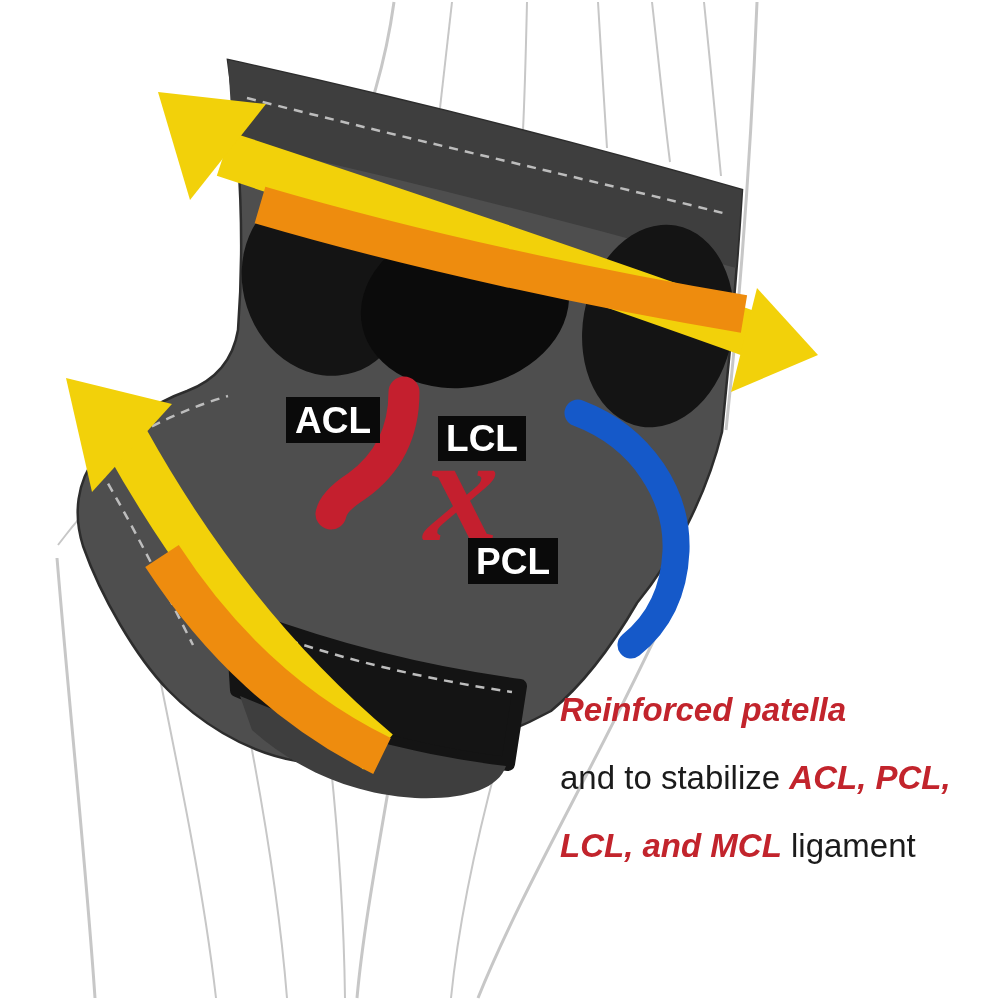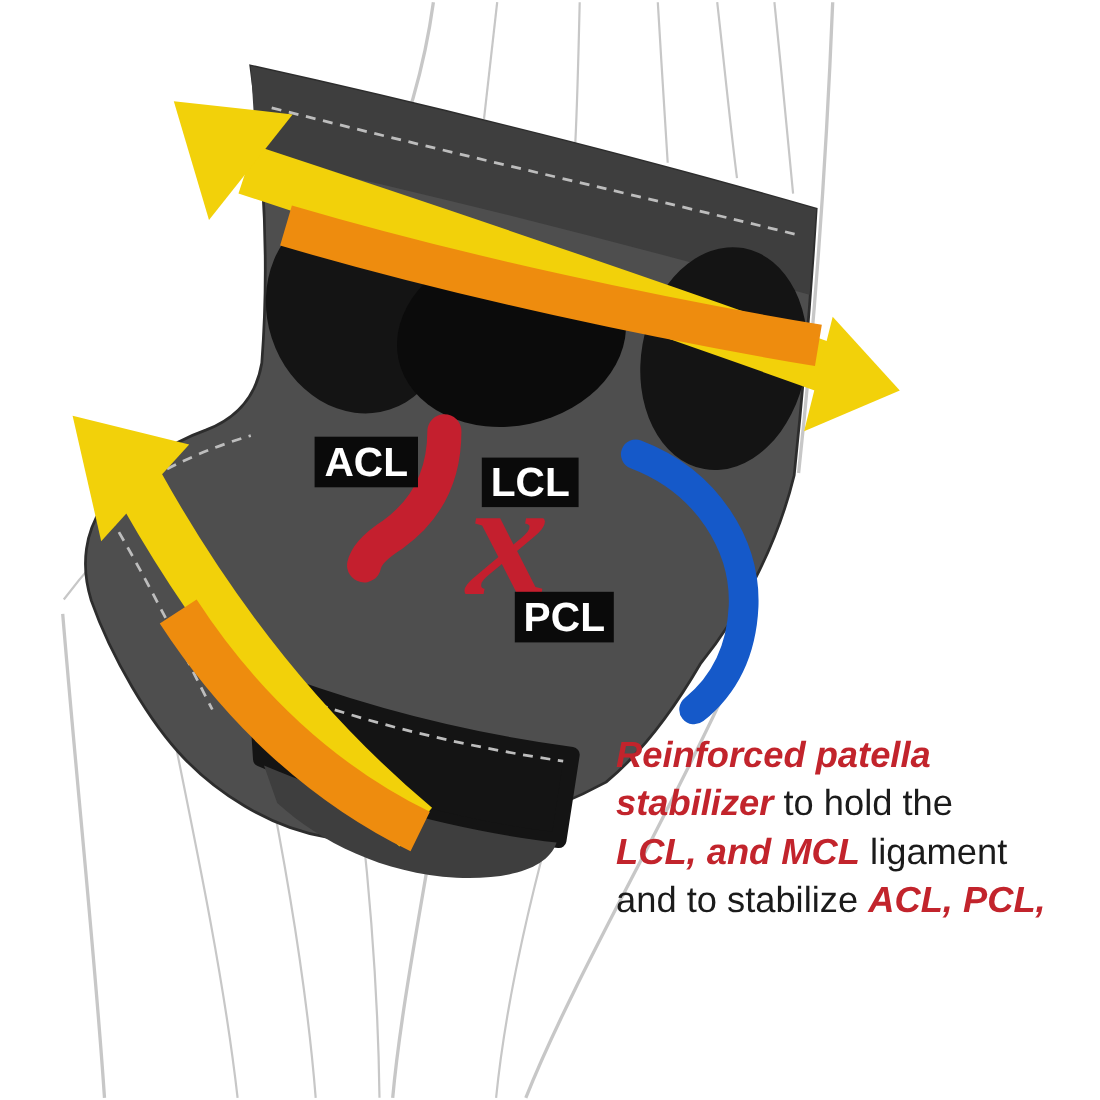--- a/index.html
+++ b/index.html
@@ -1,21 +1,21 @@
 <!DOCTYPE html>
 <html><head>
 <meta charset="utf-8">
 <style>
   html,body{margin:0;padding:0;background:#ffffff;}
   .stage{position:relative;width:1000px;height:1000px;overflow:hidden;
          font-family:"Liberation Sans",sans-serif;background:#ffffff;}
   .stage svg{position:absolute;left:0;top:0;}
   .caption{position:absolute;left:560px;top:664px;width:412px;
            font-size:33px;line-height:44px;color:#1b1b1b;}
-  .caption .line{white-space:pre;}
+  .caption .line{white-space:pre;margin-top:24px;}
   .caption .em{color:#c2242c;font-weight:bold;font-style:italic;}
   .brace-label{font-family:"Liberation Sans",sans-serif;font-weight:bold;
                font-size:37px;fill:#ffffff;}
   .x-glyph{font-family:"Liberation Serif",serif;font-weight:bold;font-style:italic;
            font-size:150px;}
 </style>
 </head>
 <body>
 
 <div class="stage">
@@ -100,18 +100,17 @@
     <text class="brace-label" x="482" y="451" text-anchor="middle">LCL</text>
   </g>
   <g>
     <rect x="468" y="538" width="90" height="46" fill="#0a0a0a"></rect>
     <text class="brace-label" x="513" y="574" text-anchor="middle">PCL</text>
   </g>
 </svg>
 
   <div class="caption">
     <div class="line"><span class="em">Reinforced patella</span></div>
-    <div class="line"><span class="em">stabilizer</span><span> to hold the</span></div>
+    <div class="line"><span>and to stabilize </span><span class="em">ACL, PCL,</span></div>
     <div class="line"><span class="em">LCL, and MCL</span><span> ligament</span></div>
-    <div class="line"><span>and to stabilize </span><span class="em">ACL, PCL,</span></div>
   </div>
 
 </div>
 
 </body></html>

